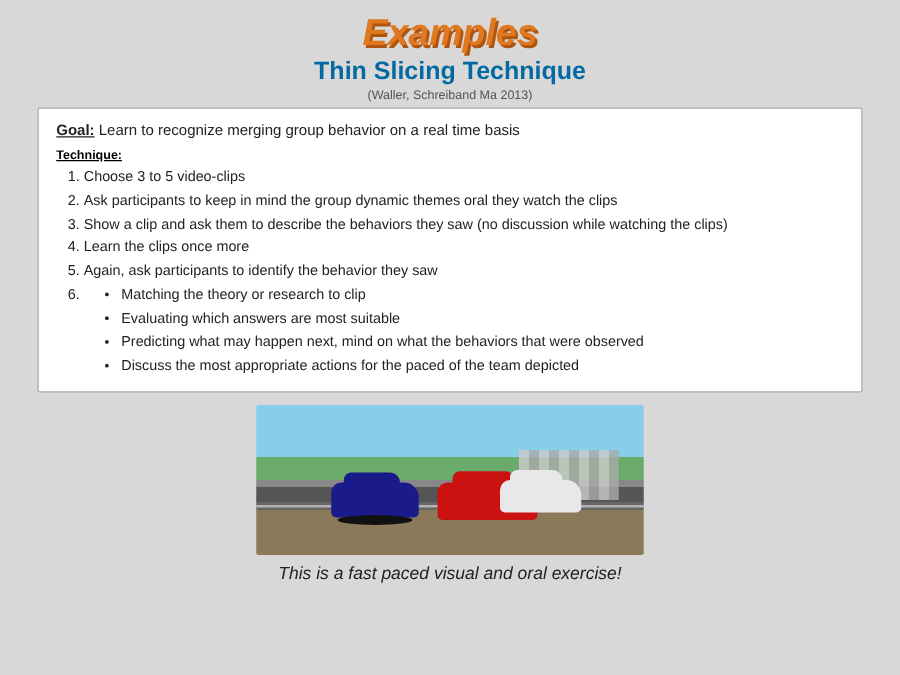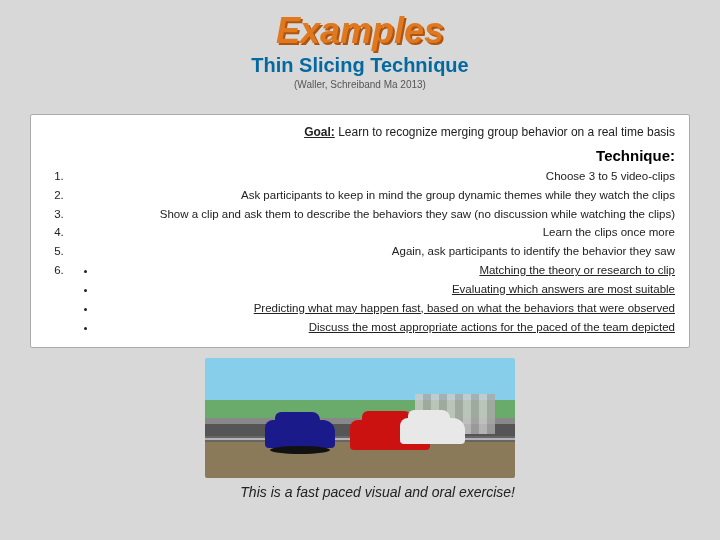--- a/index.html
+++ b/index.html
@@ -10,64 +10,64 @@
       background: #d8d8d8;
       font-family: Arial, sans-serif;
       display: flex;
       flex-direction: column;
       align-items: center;
       padding: 10px 30px;
       overflow: hidden;
     }
 
     .page-title {
-      font-size: 36px;
+      font-size: 30px;
       font-weight: bold;
       color: #e07820;
       text-shadow: 2px 2px 0px #b05510;
       margin-bottom: 2px;
       font-style: italic;
     }
 
     .subtitle {
       font-size: 20px;
       font-weight: bold;
       color: #0369a1;
       margin-bottom: 2px;
     }
 
     .citation {
       font-size: 10px;
       color: #555;
-      margin-bottom: 24px;
+      margin-bottom: 4px;
     }
 
     .content-box {
       border: 1.5px solid #aaa;
       background: #fff;
       width: 100%;
       padding: 10px 14px;
       margin-bottom: 10px;
       border-radius: 2px;
-      text-align: right;
     }
 
     .goal-line {
       font-size: 12px;
       color: #222;
       margin-bottom: 8px;
     }
 
     .goal-line span.underline {
       text-decoration: underline;
       font-weight: bold;
     }
 
     .technique-header {
-      font-size: 15px;
+      font-size: 10px;
+      text-decoration: underline;
       font-weight: bold;
       margin-bottom: 4px;
     }
 
     .technique-list {
       list-style: decimal;
       padding-left: 22px;
       font-size: 11.5px;
       color: #222;
       line-height: 1.55;
@@ -75,31 +75,30 @@
 
     .technique-list li {
       margin-bottom: 1px;
     }
 
     .sub-bullets {
       list-style: disc;
       padding-left: 30px;
       font-size: 11.5px;
       margin-top: 1px;
-      text-decoration: underline;
     }
 
     .sub-bullets li {
       margin-bottom: 1px;
     }
 
     .race-image-container {
       display: flex;
       flex-direction: column;
-      align-items: flex-end;
+      align-items: center;
       margin-bottom: 6px;
     }
 
     .race-image {
       width: 310px;
       height: 120px;
       background: linear-gradient(180deg, #87ceeb 0%, #87ceeb 35%, #6aaa6a 35%, #6aaa6a 50%, #888 50%, #888 55%, #555 55%, #555 65%, #666 65%, #666 70%, #8a7a5a 70%, #8a7a5a 100%);
       position: relative;
       overflow: hidden;
       border-radius: 2px;
@@ -213,29 +212,29 @@
 <h2 class="subtitle">Thin Slicing Technique</h2>
 <p class="citation">(Waller, Schreiband Ma 2013)</p>
 
 <div class="content-box">
   <p class="goal-line">
     <span class="underline">Goal:</span><span>  Learn to recognize merging group behavior on a real time basis</span>
   </p>
   <p class="technique-header">Technique:</p>
   <ol class="technique-list">
     <li>Choose 3 to 5 video-clips</li>
-    <li>Ask participants to keep in mind the group dynamic themes while they watch the clips</li>
+    <li>Ask participants to keep in mind the group dynamic themes oral they watch the clips</li>
     <li>Show a clip and ask them to describe the behaviors they saw (no discussion while watching the clips)</li>
     <li>Learn the clips once more</li>
     <li>Again, ask participants to identify the behavior they saw</li>
     <li>
       <ul class="sub-bullets">
         <li>Matching the theory  or research to clip</li>
         <li>Evaluating which answers are most suitable</li>
-        <li>Predicting what may happen fast, based on what the behaviors that were observed</li>
+        <li>Predicting what may happen next, mind on what the behaviors that were observed</li>
         <li>Discuss the most appropriate actions for the paced of the team depicted</li>
       </ul>
     </li>
   </ol>
 </div>
 
 <div class="race-image-container">
   <div class="race-image">
     <div class="grandstand"></div>
     <div class="track-line"></div>

